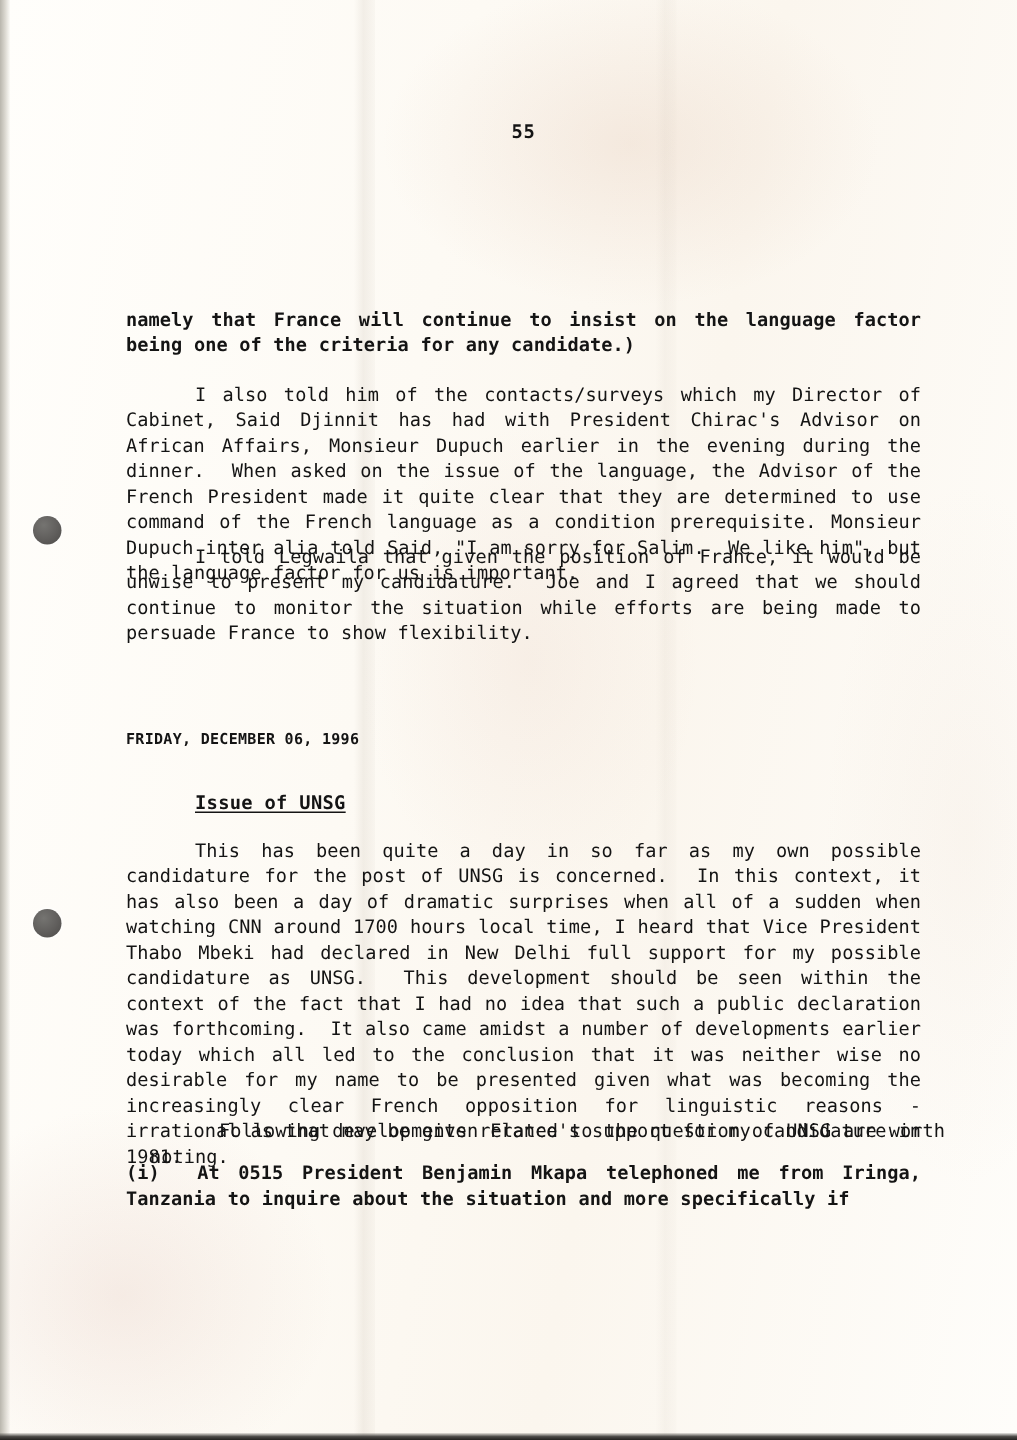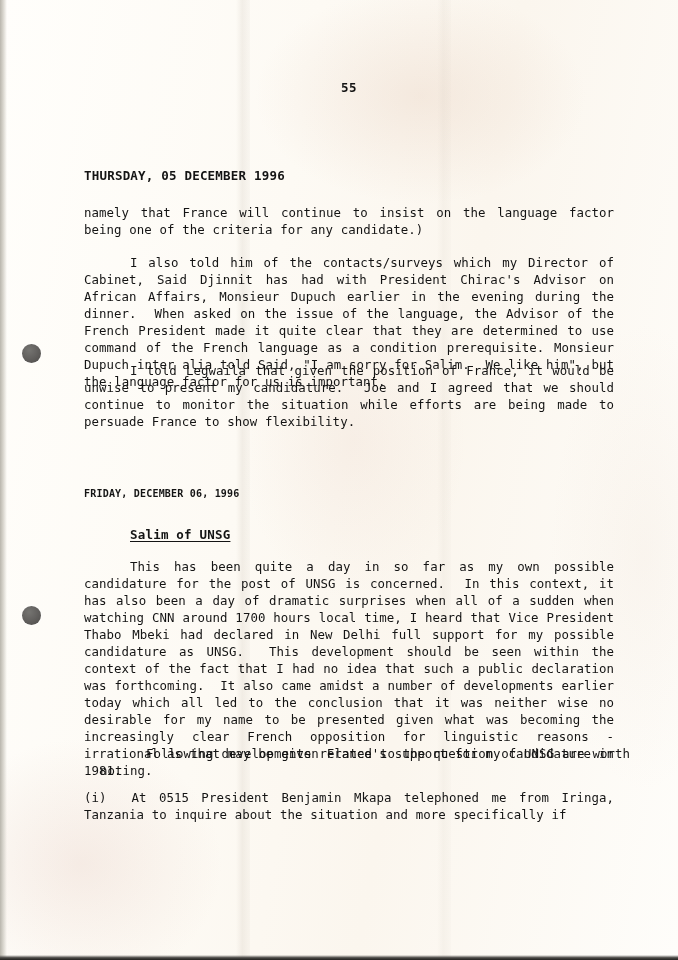--- a/index.html
+++ b/index.html
@@ -110,21 +110,21 @@
   .para {
     font-size: 12.4px;
     line-height: 17px;
     text-align: justify;
     margin: 0;
     letter-spacing: 0.05px;
     white-space: pre-wrap;
     word-spacing: 0.2px;
   }
   .para.indent { text-indent: 46px; }
-  .para.noind  { text-indent: 0; }
+  .para.noind  { text-indent: 0; font-weight: bold; }
 
   .day-head {
     position: absolute;
     left: 0;
     font-size: 10px;
     font-weight: bold;
     letter-spacing: 0.2px;
     white-space: pre;
   }
 
@@ -140,57 +140,56 @@
   }
 
   
   .blk-p1 { top: 204px; }
   .blk-p2 { top: 254px; }
   .blk-p3 { top: 362px; }
   .blk-friday { top: 488px; }
   .blk-issue { top: 527px; }
   .blk-p4 { top: 558px; }
   .blk-p5 { top: 745px; margin-left: 16px; }
-  .blk-p6 { top: 789px; }
+  .blk-p6 { top: 773px; }
 </style>
 </head>
 <body>
 
 <div class="page">
 
   <div class="paper-tint"></div>
   <div class="fold-crease fold-a"></div>
   <div class="fold-crease fold-b"></div>
 
   <div class="hole hole-1"></div>
   <div class="hole hole-2"></div>
 
   <div class="content">
 
     <div class="page-number">55</div>
 
     <div class="doc-head">
-      <div>THURSDAY, 05 DECEMBER 1996</div>
     </div>
 
     <div class="body-block blk-p1">
       <p class="para noind">namely that France will continue to insist on the language factor being one of the criteria for any candidate.)</p>
     </div>
 
     <div class="body-block blk-p2">
       <p class="para indent">I also told him of the contacts/surveys which my Director of Cabinet, Said Djinnit has had with President Chirac's Advisor on African Affairs, Monsieur Dupuch earlier in the evening during the dinner.  When asked on the issue of the language, the Advisor of the French President made it quite clear that they are determined to use command of the French language as a condition prerequisite. Monsieur Dupuch inter alia told Said, "I am sorry for Salim.  We like him", but the language factor for us is important.</p>
     </div>
 
     <div class="body-block blk-p3">
       <p class="para indent">I told Legwaila that given the position of France, it would be unwise to present my candidature.  Joe and I agreed that we should continue to monitor the situation while efforts are being made to persuade France to show flexibility.</p>
     </div>
 
     <div class="day-head blk-friday">FRIDAY, DECEMBER 06, 1996</div>
 
-    <div class="section-head blk-issue">Salim of UNSG</div>
+    <div class="section-head blk-issue">Issue of UNSG</div>
 
     <div class="body-block blk-p4">
       <p class="para indent">This has been quite a day in so far as my own possible candidature for the post of UNSG is concerned.  In this context, it has also been a day of dramatic surprises when all of a sudden when watching CNN around 1700 hours local time, I heard that Vice President Thabo Mbeki had declared in New Delhi full support for my possible candidature as UNSG.  This development should be seen within the context of the fact that I had no idea that such a public declaration was forthcoming.  It also came amidst a number of developments earlier today which all led to the conclusion that it was neither wise no desirable for my name to be presented given what was becoming the increasingly clear French opposition for linguistic reasons - irrational as that may be given France's support for my candidature in 1981.</p>
     </div>
 
     <div class="body-block blk-p5">
       <p class="para indent">Following developments related to the question of UNSG are worth noting.</p>
     </div>
 
     <div class="body-block blk-p6">

